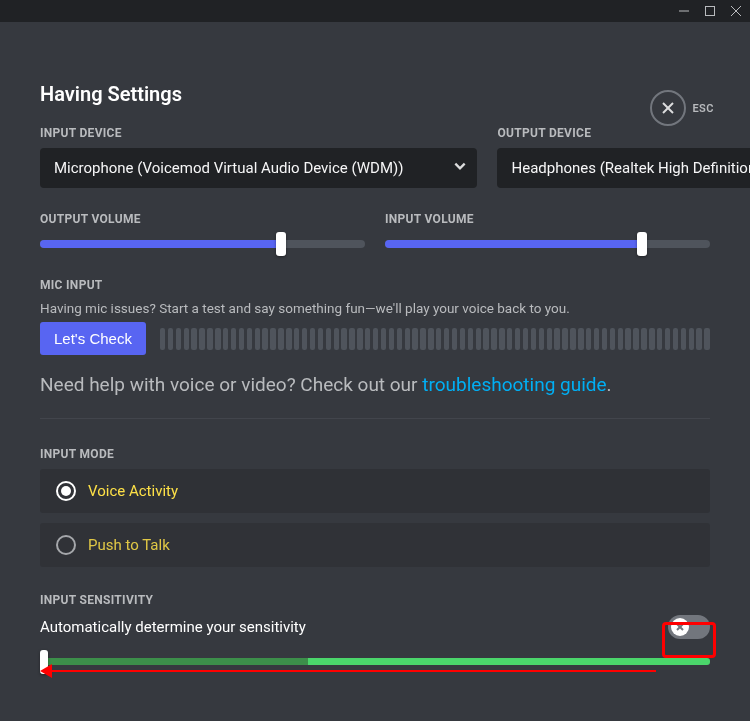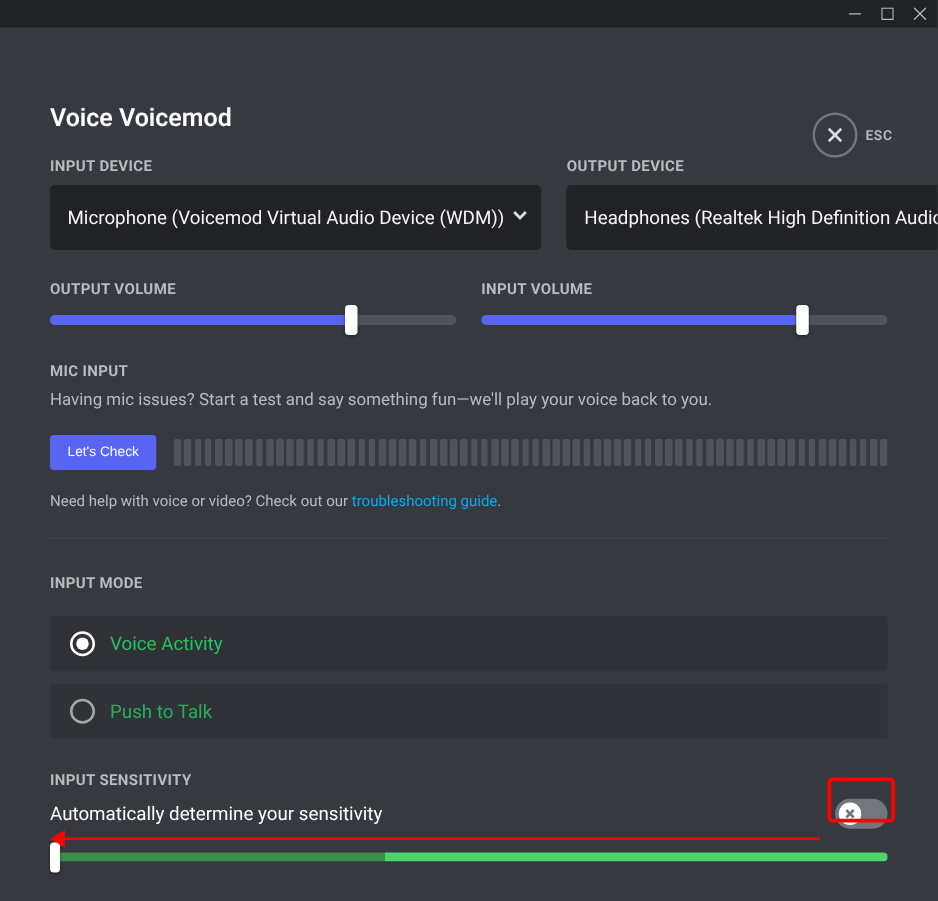--- a/index.html
+++ b/index.html
@@ -74,28 +74,29 @@
   .section-label {
     font-size: 12px;
     font-weight: 700;
     color: #b9bbbe;
     letter-spacing: 0.3px;
     margin-bottom: 8px;
   }
   .select-box {
     background: #202225;
     border-radius: 4px;
-    height: 52px;
+    height: 40px;
     display: flex;
     align-items: center;
     padding: 0 10px 0 14px;
     color: #f6f6f7;
     font-size: 15px;
     cursor: pointer;
     justify-content: space-between;
+    gap: 44px;
   }
   .select-text {
     white-space: nowrap;
     overflow: hidden;
     text-overflow: clip;
     flex: 1;
   }
   .chev {
     flex-shrink: 0;
     margin-left: 6px;
@@ -129,55 +130,55 @@
     background: #ffffff;
     border-radius: 3px;
     top: -8px;
     transform: translateX(-50%);
     box-shadow: 0 1px 3px rgba(0,0,0,0.4);
     cursor: grab;
   }
   .mic-test-desc {
     font-size: 13.5px;
     color: #b9bbbe;
-    margin-bottom: 20px;
+    margin-bottom: 6px;
     margin-top: 6px;
   }
   .mic-test-row {
     display: flex;
     align-items: center;
     gap: 14px;
     margin-bottom: 18px;
   }
   .lets-check-btn {
     background: #5865f2;
     color: #ffffff;
     border: none;
     border-radius: 3px;
     padding: 8px 14px;
-    font-size: 11px;
+    font-size: 15px;
     font-weight: 500;
     cursor: pointer;
     flex-shrink: 0;
   }
   .level-meter {
     flex: 1;
     height: 22px;
     display: flex;
     gap: 2.5px;
     align-items: stretch;
     overflow: hidden;
   }
   .level-seg {
     flex: 1;
     background: #4f545c;
     border-radius: 2px;
   }
   .help-text {
-    font-size: 12px;
+    font-size: 19px;
     color: #b9bbbe;
   }
   .help-text a {
     color: #00aff4;
     text-decoration: none;
   }
   .divider {
     border: none;
     border-top: 1px solid rgba(79,84,92,0.48);
     margin: 22px 0 28px 0;
@@ -210,21 +211,21 @@
     border-color: #ffffff;
   }
   .radio-circle.selected::after {
     content: "";
     width: 10px;
     height: 10px;
     background: #ffffff;
     border-radius: 50%;
   }
   .radio-label {
-    color: #22c55e;
+    color: #fde047;
     font-size: 15px;
   }
   .sensitivity-row {
     display: flex;
     align-items: center;
     justify-content: space-between;
     margin-top: 6px;
     margin-bottom: 12px;
   }
   .sensitivity-title {
@@ -337,21 +338,21 @@
   <div class="close-esc">
     <div class="close-circle">
       <svg viewBox="0 0 14 14" width="14" height="14">
           <line x1="2" y1="2" x2="12" y2="12" stroke="currentColor" stroke-width="2"></line>
           <line x1="12" y1="2" x2="2" y2="12" stroke="currentColor" stroke-width="2"></line>
         </svg>
     </div>
     <span class="esc-label">ESC</span>
   </div>
 
-  <h1 class="page-title">Voice Voicemod</h1>
+  <h1 class="page-title">Having Settings</h1>
 
   <div class="row">
     <div class="col">
       <div class="section-label">INPUT DEVICE</div>
       <div class="select-box">
         <span class="select-text">Microphone (Voicemod Virtual Audio Device (WDM))</span>
         <span class="chev">
           <svg viewBox="0 0 12 12" width="14" height="14">
               <path d="M2 4 L6 8 L10 4" fill="none" stroke="#dcddde" stroke-width="2"></path>
             </svg>
@@ -465,21 +466,21 @@
         <div class="level-seg"></div>
       </div>
   </div>
 
   <div class="help-text">
     <span>Need help with voice or video? Check out our </span><a href="#">troubleshooting guide</a><span>.</span>
   </div>
 
   <hr class="divider">
 
-  <div class="section-label" style="margin-bottom:20px">INPUT MODE</div>
+  <div class="section-label" style="margin-bottom:8px">INPUT MODE</div>
 
   <div class="radio-card">
     <div class="radio-circle selected"></div>
     <span class="radio-label">Voice Activity</span>
   </div>
   <div class="radio-card dim">
     <div class="radio-circle"></div>
     <span class="radio-label">Push to Talk</span>
   </div>
 

